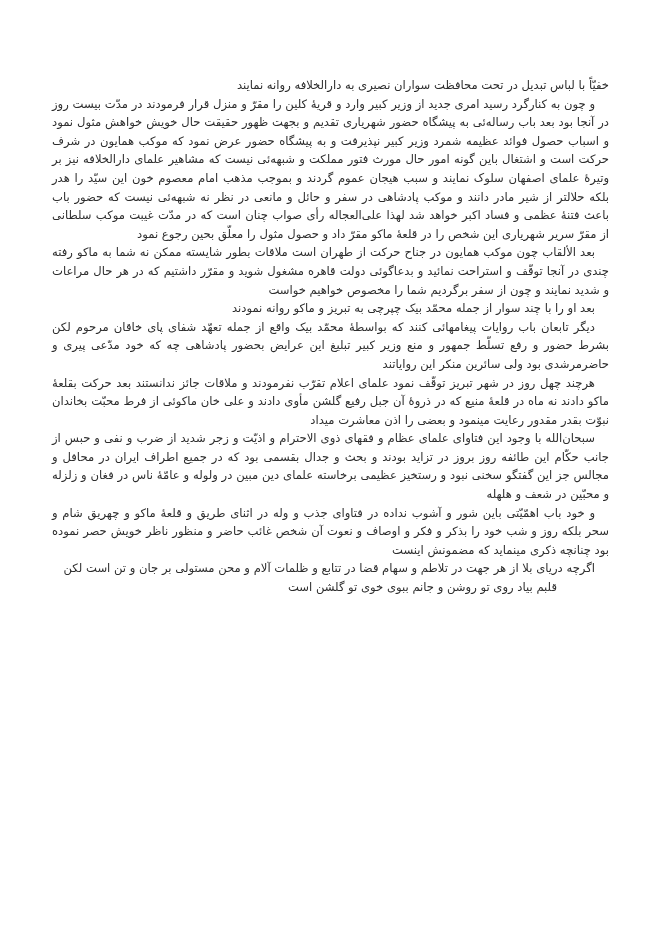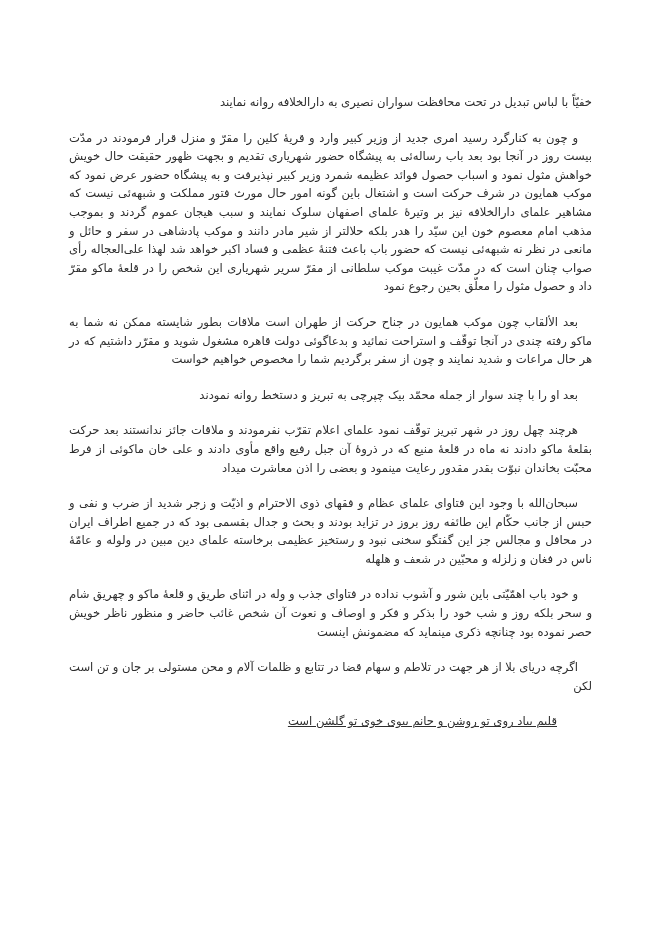--- a/index.html
+++ b/index.html
@@ -20,43 +20,43 @@
     right: 52px;
     width: 557px;
     direction: rtl;
     font-family: "DejaVu Sans", sans-serif;
     font-size: 11.6px;
     line-height: 18.6px;
     color: #2e2e2e;
     text-align: justify;
   }
   p.para {
-    margin: 17px;
+    margin: 0;
     padding: 0;
     text-indent: 14px; 
   }
   p.para.flush {
     text-indent: 0; 
   }
   p.verse {
     margin: 0;
     padding: 0 52px 0 0; 
     text-align: right;
     text-indent: 0;
-    text-decoration: underline;
   }
 </style>
 </head>
 <body>
 
 <div class="page">
   <div class="text-block">
     <p class="para flush">خفیّاً با لباس تبدیل در تحت محافظت سواران نصیری به دارالخلافه روانه نمایند</p>
     <p class="para">و چون به کنارگرد رسید امری جدید از وزیر کبیر وارد و قریهٔ کلین را مقرّ و منزل قرار فرمودند در مدّت بیست روز در آنجا بود بعد باب رساله‌ئی به پیشگاه حضور شهریاری تقدیم و بجهت ظهور حقیقت حال خویش خواهش مثول نمود و اسباب حصول فوائد عظیمه شمرد وزیر کبیر نپذیرفت و به پیشگاه حضور عرض نمود که موکب همایون در شرف حرکت است و اشتغال باین گونه امور حال مورث فتور مملکت و شبهه‌ئی نیست که مشاهیر علمای دارالخلافه نیز بر وتیرهٔ علمای اصفهان سلوک نمایند و سبب هیجان عموم گردند و بموجب مذهب امام معصوم خون این سیّد را هدر بلکه حلالتر از شیر مادر دانند و موکب پادشاهی در سفر و حائل و مانعی در نظر نه شبهه‌ئی نیست که حضور باب باعث فتنهٔ عظمی و فساد اکبر خواهد شد لهذا علی‌العجاله رأی صواب چنان است که در مدّت غیبت موکب سلطانی از مقرّ سریر شهریاری این شخص را در قلعهٔ ماکو مقرّ داد و حصول مثول را معلّق بحین رجوع نمود</p>
     <p class="para">بعد الألقاب چون موکب همایون در جناح حرکت از طهران است ملاقات بطور شایسته ممکن نه شما به ماکو رفته چندی در آنجا توقّف و استراحت نمائید و بدعاگوئی دولت قاهره مشغول شوید و مقرّر داشتیم که در هر حال مراعات و شدید نمایند و چون از سفر برگردیم شما را مخصوص خواهیم خواست</p>
-    <p class="para">بعد او را با چند سوار از جمله محمّد بیک چپرچی به تبریز و دستخط روانه نمودند</p>
-    <p class="para">هرچند چهل روز در شهر تبریز توقّف نمود علمای اعلام تقرّب نفرمودند و ملاقات جائز ندانستند بعد حرکت بقلعهٔ ماکو دادند نه ماه در قلعهٔ منیع که در ذروهٔ آن جبل رفیع واقع مأوی دادند و علی خان ماکوئی از فرط محبّت بخاندان نبوّت بقدر مقدور رعایت مینمود و بعضی را اذن معاشرت میداد</p>
+    <p class="para">بعد او را با چند سوار از جمله محمّد بیک چپرچی به تبریز و ماکو روانه نمودند</p>
+    <p class="para">دیگر تابعان باب روایات پیغامهائی کنند که بواسطهٔ محمّد بیک واقع از جمله تعهّد شفای پای خاقان مرحوم لکن بشرط حضور و رفع تسلّط جمهور و منع وزیر کبیر تبلیغ این عرایض بحضور پادشاهی چه که خود مدّعی پیری و حاضرمرشدی بود ولی سائرین منکر این روایاتند</p>
+    <p class="para">هرچند چهل روز در شهر تبریز توقّف نمود علمای اعلام تقرّب نفرمودند و ملاقات جائز ندانستند بعد حرکت بقلعهٔ ماکو دادند نه ماه در قلعهٔ منیع که در ذروهٔ آن جبل رفیع گلشن مأوی دادند و علی خان ماکوئی از فرط محبّت بخاندان نبوّت بقدر مقدور رعایت مینمود و بعضی را اذن معاشرت میداد</p>
     <p class="para">سبحان‌الله با وجود این فتاوای علمای عظام و فقهای ذوی الاحترام و اذیّت و زجر شدید از ضرب و نفی و حبس از جانب حکّام این طائفه روز بروز در تزاید بودند و بحث و جدال بقسمی بود که در جمیع اطراف ایران در محافل و مجالس جز این گفتگو سخنی نبود و رستخیز عظیمی برخاسته علمای دین مبین در ولوله و عامّهٔ ناس در فغان و زلزله و محبّین در شعف و هلهله</p>
     <p class="para">و خود باب اهمّیّتی باین شور و آشوب نداده در فتاوای جذب و وله در اثنای طریق و قلعهٔ ماکو و چهریق شام و سحر بلکه روز و شب خود را بذکر و فکر و اوصاف و نعوت آن شخص غائب حاضر و منظور ناظر خویش حصر نموده بود چنانچه ذکری مینماید که مضمونش اینست</p>
     <p class="para">اگرچه دریای بلا از هر جهت در تلاطم و سهام قضا در تتابع و ظلمات آلام و محن مستولی بر جان و تن است لکن</p>
     <p class="verse">قلبم بیاد روی تو روشن و جانم ببوی خوی تو گلشن است</p>
   </div>
 </div>
 
 </body></html>

